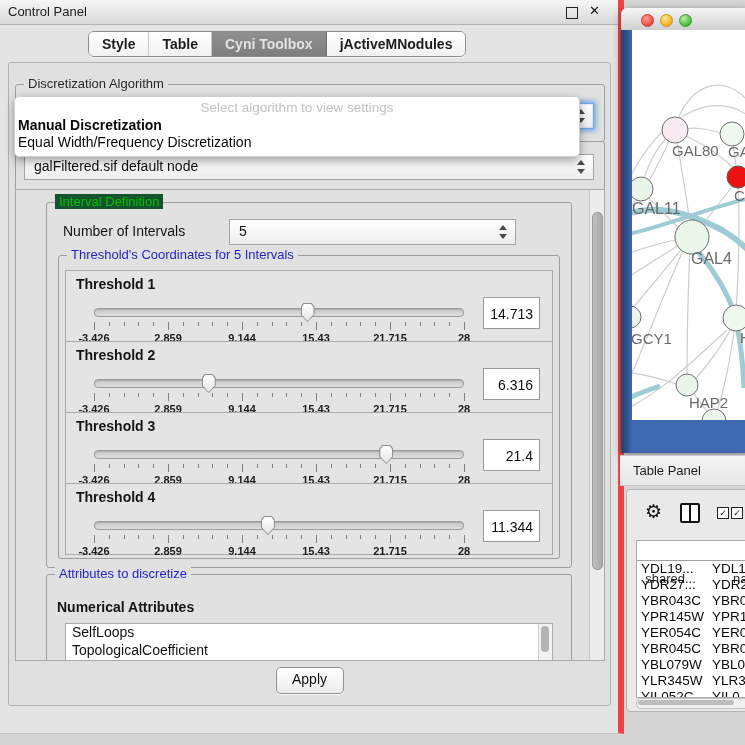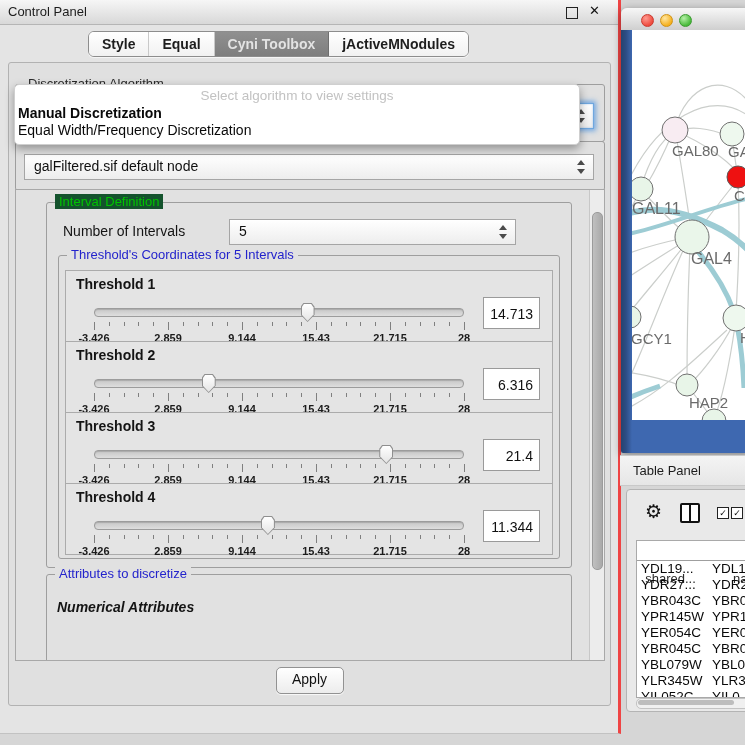--- a/index.html
+++ b/index.html
@@ -3,21 +3,21 @@
 <meta charset="utf-8">
 <style>
   html,body{margin:0;padding:0;}
   body{
     width:745px;height:745px;position:relative;overflow:hidden;
     background:#d6d6d6;
     font-family:"Liberation Sans","DejaVu Sans",sans-serif;
     -webkit-font-smoothing:antialiased;
   }
   
-  .control-panel{position:absolute;left:0;top:0;width:618px;height:733px;background:#e4e4e4;border-right:3px solid #ef4444;border-bottom:1px solid #c2c2c2;}
+  .control-panel{position:absolute;left:0;top:0;width:618px;height:733px;background:#e4e4e4;border-right:6px solid #ef4444;border-bottom:1px solid #c2c2c2;}
   .cp-titlebar{position:absolute;left:0;top:0;width:100%;height:24px;background:linear-gradient(#f6f6f6,#d8d8d8);border-bottom:1px solid #b5b5b5;}
   .cp-title{position:absolute;left:8px;top:4px;font-size:13px;color:#1c1c1c;}
   .cp-float{position:absolute;right:40px;top:7px;width:10px;height:10px;border:1.5px solid #222;background:transparent;cursor:pointer;}
   .cp-close{position:absolute;right:18px;top:3px;font-size:13px;font-weight:bold;color:#111;cursor:pointer;}
   
   .seg{position:absolute;display:flex;border:1px solid #8d8d8d;border-radius:6px;background:#fcfcfc;overflow:hidden;height:24px;box-shadow:0 1px 1px rgba(255,255,255,.7), inset 0 1px 0 #fff;}
   .seg .tab{display:flex;align-items:center;gap:5px;padding:0 13px;font-size:14px;font-weight:bold;color:#1d1d1d;border-right:1px solid #c9c9c9;cursor:pointer;background:linear-gradient(#ffffff,#f1f1f1);white-space:nowrap;}
   .seg .tab:last-child{border-right:none;}
   .seg .tab.selected{background:linear-gradient(#909090,#7e7e7e);color:#e3e3e3;border-right:1px solid #6f6f6f;}
   #top-tabs{left:88px;top:31px;}
@@ -29,21 +29,21 @@
   .legend.green{color:#00c400;}
   .legend.blue{color:#2323cc;}
   
   .combo{position:absolute;height:24px;background:linear-gradient(#ffffff,#ededed);border:1px solid #a5a5a5;border-radius:0;font-size:14px;color:#101010;line-height:23px;padding-left:9px;cursor:pointer;box-shadow:inset 0 1px 0 #fff;}
   .combo .stepper{position:absolute;right:7px;top:4px;width:9px;height:16px;}
   .combo .stepper i{position:absolute;left:0;width:0;height:0;border-left:4.5px solid transparent;border-right:4.5px solid transparent;}
   .combo .stepper i.up{top:1px;border-bottom:5px solid #4a4a4a;}
   .combo .stepper i.dn{bottom:1px;border-top:5px solid #4a4a4a;}
   .combo.focused{border:1px solid #6fa7de;box-shadow:0 0 5px 2px rgba(80,150,225,.75), inset 0 0 2px rgba(80,150,225,.5);}
   
-  .popup{position:absolute;left:14px;top:84px;width:564px;height:57px;background:#ffffff;border:1px solid #cfcfcf;border-radius:5px;box-shadow:0 4px 10px rgba(0,0,0,.35);z-index:40;padding-top:2px;}
+  .popup{position:absolute;left:14px;top:96px;width:564px;height:57px;background:#ffffff;border:1px solid #cfcfcf;border-radius:5px;box-shadow:0 4px 10px rgba(0,0,0,.35);z-index:40;padding-top:2px;}
   .popup .ph{height:18px;text-align:center;font-size:13.5px;color:#c2c2c2;line-height:18px;}
   .popup .opt{height:17px;line-height:17px;font-size:14px;color:#090909;padding-left:3px;cursor:pointer;}
   .popup .opt.sel{font-weight:bold;}
   
   .scrollpane{position:absolute;left:6px;top:126px;width:588px;height:470px;border:1px solid #a8a8a8;background:#e1e1e1;overflow:hidden;}
   .vscroll{position:absolute;right:0;top:0;bottom:0;width:14px;background:#ececec;border-left:1px solid #c7c7c7;}
   .vscroll .thumb{position:absolute;left:2px;width:9px;border-radius:5px;background:linear-gradient(to right,#c0c0c0,#a9a9a9);border:1px solid #9b9b9b;}
   
   .threshold-box{position:absolute;left:6px;width:486px;height:70px;background:#e4e4e4;border:1px solid #ababab;}
   .t-label{position:absolute;left:10px;top:5px;font-size:14px;font-weight:bold;color:#141414;}
@@ -102,21 +102,21 @@
     <span class="cp-title">Control Panel</span>
     <span class="cp-float"></span>
     <span class="cp-close">✕</span>
   </div>
 
   <div class="seg" id="top-tabs">
       <div class="tab">
         <span>Style</span>
       </div>
       <div class="tab">
-        <span>Equal</span>
+        <span>Table</span>
       </div>
       <div class="tab selected">
         <span>Cyni Toolbox</span>
       </div>
       <div class="tab">
         <span>jActiveMNodules</span>
       </div>
     </div>
 
   <div class="cp-main">
@@ -333,21 +333,31 @@
                   </div>
                 </div>
                 <div class="value-box">11.344</div>
               </div>
             </div>
         </div>
       </div>
 
       <div class="group" style="left:30px;top:384px;width:524px;height:110px;background:#e1e1e1;">
         <span class="legend blue" style="background:#e1e1e1;">Attributes to discretize</span>
-        <span style="position:absolute;left:10px;top:24px;font-size:14px;font-weight:bold;color:#141414;font-style:italic;">Numerical Attributes</span>
+        <span style="position:absolute;left:10px;top:24px;font-size:14px;font-weight:bold;color:#141414;">Numerical Attributes</span>
+        <div class="attr-list">
+          <div id="attr-items">
+              <div class="item">SelfLoops</div>
+              <div class="item">TopologicalCoefficient</div>
+              <div class="item">BetweennessCentrality</div>
+            </div>
+          <div class="list-scroll">
+              <div class="thumb"></div>
+            </div>
+        </div>
       </div>
 
       <div class="vscroll">
         <div class="thumb" style="top:22px;height:356px;"></div>
       </div>
     </div>
 
     <div class="apply-btn">Apply</div>
   </div>
 

